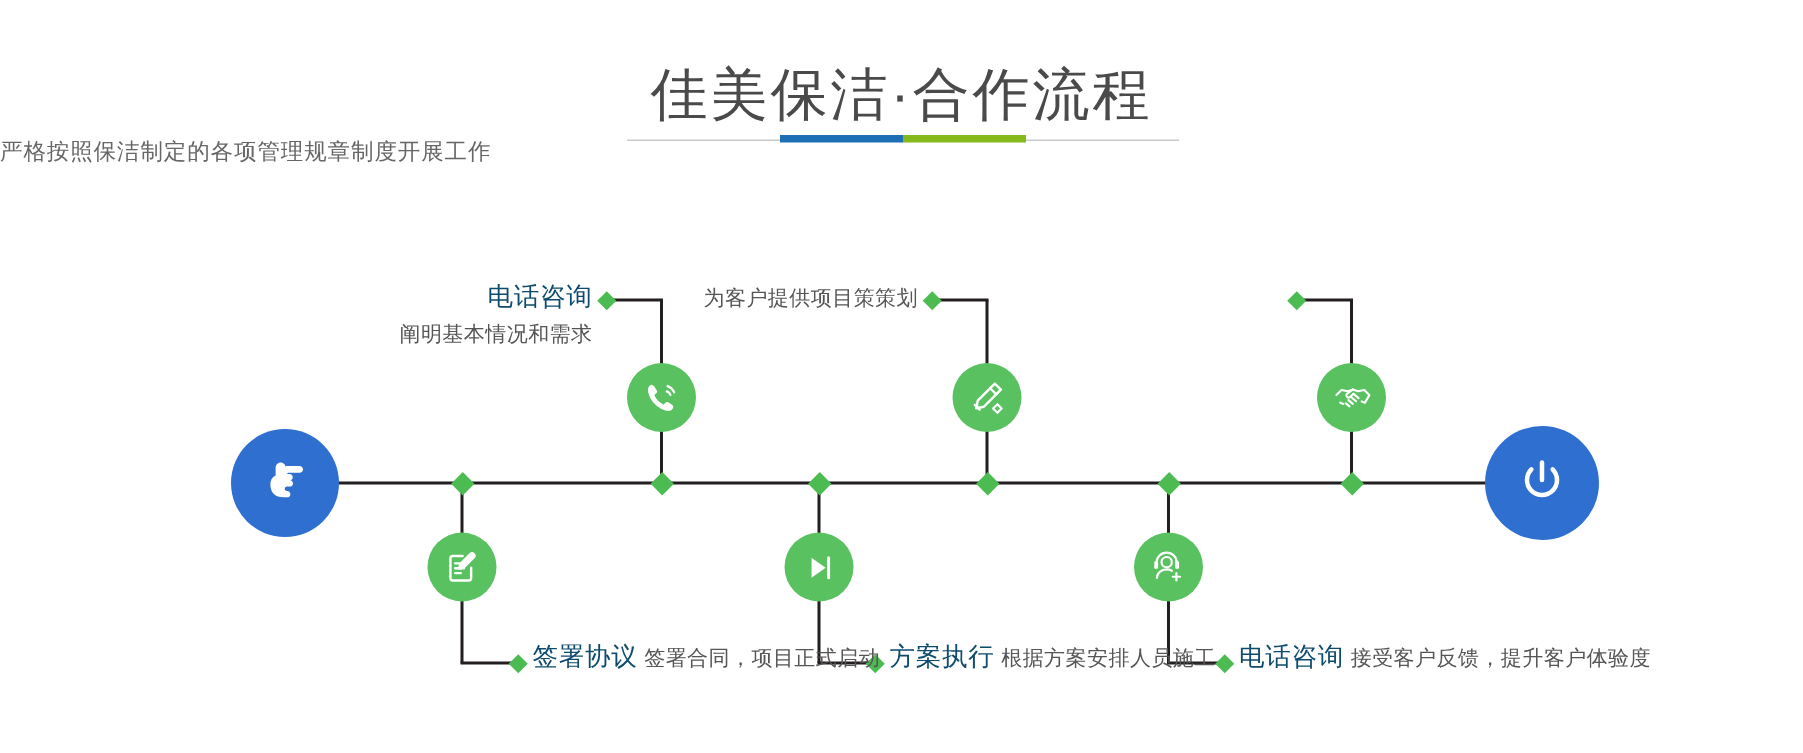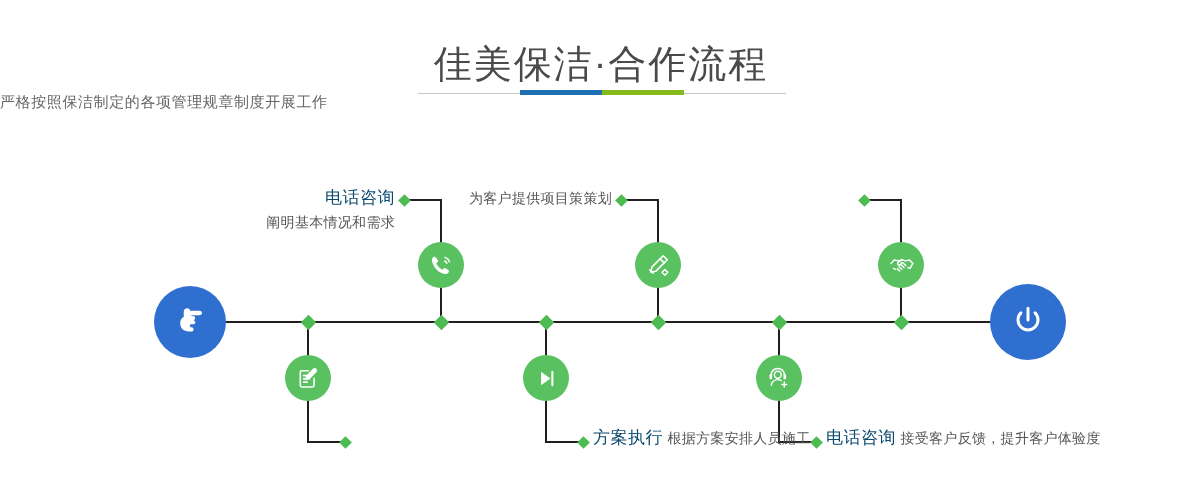--- a/index.html
+++ b/index.html
@@ -217,20 +217,24 @@
     <span>
       <svg width="26" height="26" viewBox="0 0 32 32" fill="none" stroke="#ffffff" stroke-width="2" stroke-linecap="round" stroke-linejoin="round">
         <path d="M23.5 16.5V25a2 2 0 0 1-2 2H8.5a2 2 0 0 1-2-2V9a2 2 0 0 1 2-2h8"></path>
         <line x1="10.5" y1="13" x2="17.5" y2="13"></line>
         <line x1="10.5" y1="17" x2="17.5" y2="17"></line>
         <line x1="10.5" y1="21" x2="15" y2="21"></line>
         <path d="M25.6 5.4a2 2 0 0 1 0 2.8l-8.2 8.2-3.6.8.8-3.6 8.2-8.2a2 2 0 0 1 2.8 0z" fill="#ffffff" stroke="#ffffff"></path>
       </svg>
     </span>
   </div>
+  <div class="label below" style="left:355px; top:426px;">
+    <span class="name">签署协议</span>
+    <span class="desc">签署合同，项目正式启动</span>
+  </div>
 
   <div class="vline" style="left:657px; top:200px; height:122px;"></div>
   <div class="hline" style="left:623px; top:199px; width:36px;"></div>
   <div class="diamond small" style="left:621px; top:200px;"></div>
   <div class="diamond" style="left:658px; top:322px;"></div>
   <div class="node-icon" style="left:658px; top:265px;">
     <span>
       <svg width="26" height="26" viewBox="0 0 32 32" fill="none" stroke="#ffffff" stroke-width="2" stroke-linecap="round" stroke-linejoin="round">
         <path d="M22.4 4.6l5 5-14 14-6.2 1.2 1.2-6.2z"></path>
         <line x1="18.6" y1="8.4" x2="23.6" y2="13.4"></line>

